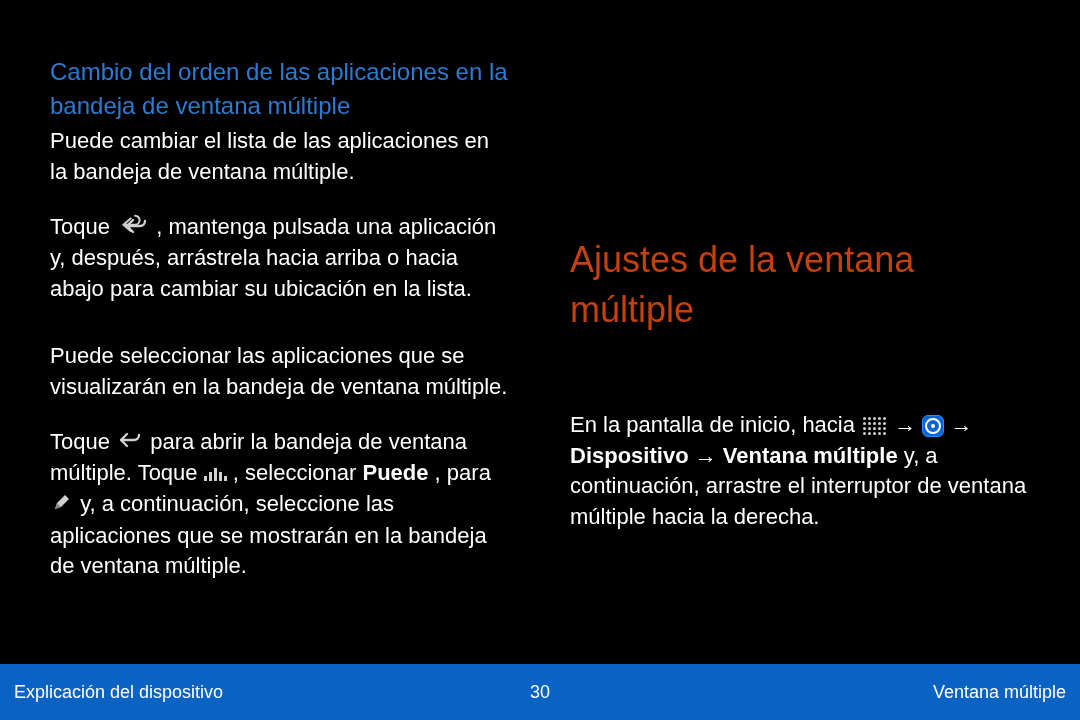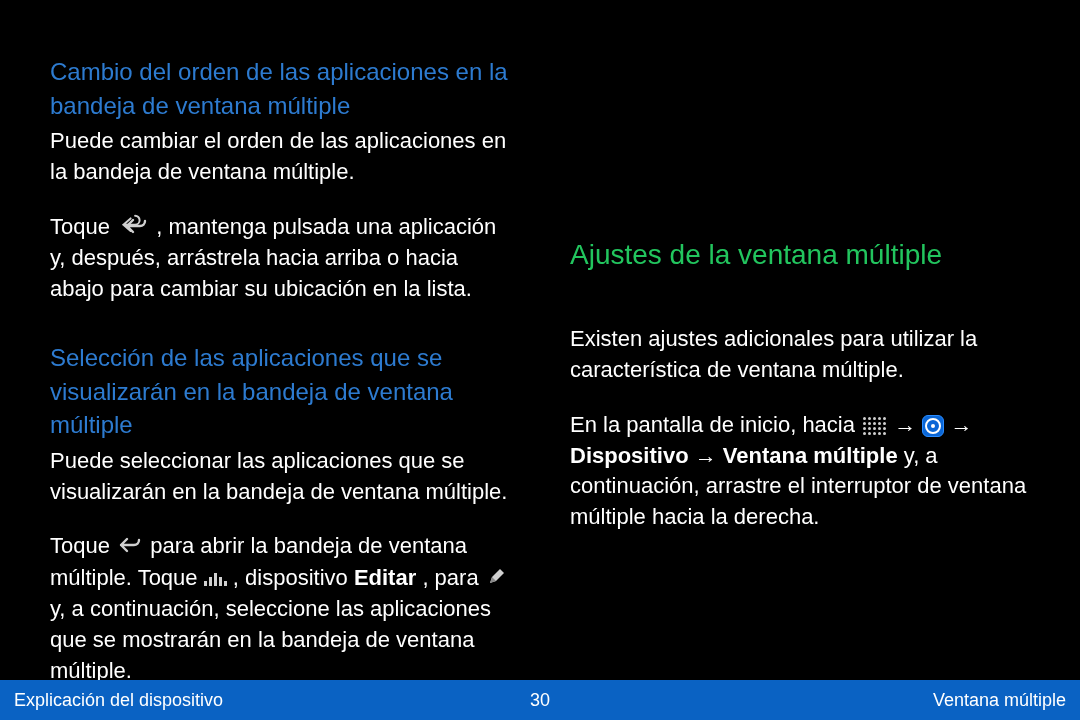--- a/index.html
+++ b/index.html
@@ -22,22 +22,22 @@
     flex: 1;
     font-size: 22px;
     line-height: 1.4;
   }
   .heading {
     color: #2d7bd0;
     font-size: 24px;
     margin-bottom: 4px;
   }
   .heading-big {
-    color: #22c55e;
-    font-size: 28px;
+    color: #c2410c;
+    font-size: 36px;
     margin-top: 180px;
     margin-bottom: 50px;
   }
   .gap1 { height: 36px; }
   .gap2 { height: 24px; }
   .inline-icon {
     display: inline-block;
     vertical-align: middle;
     margin: 0 2px;
   }
@@ -94,21 +94,21 @@
     vertical-align: middle;
   }
   .bars-icon i {
     width: 3px;
     background: #d0d0d0;
     display: block;
   }
   .footer {
     position: absolute;
     left: 0; right: 0; bottom: 0;
-    height: 40px;
+    height: 56px;
     background: #0a62c3;
     color: #fff;
     display: flex;
     align-items: center;
     justify-content: space-between;
     padding: 0 14px;
     font-size: 18px;
   }
   .footer .center {
     position: absolute;
@@ -116,78 +116,74 @@
     transform: translateX(-50%);
   }
 </style>
 </head>
 <body>
 
 <div class="page">
   <div class="col">
     <div class="heading">Cambio del orden de las aplicaciones en la bandeja de ventana múltiple</div>
     <div>
-      <span>Puede cambiar el orden de las aplicaciones en la bandeja de ventana múltiple.</span>
+      <span>Puede cambiar el lista de las aplicaciones en la bandeja de ventana múltiple.</span>
     </div>
     <div class="gap2"></div>
     <div>
       <span>Toque </span>
       <span class="inline-icon">
         <svg width="24" height="22" viewBox="0 0 24 22">
             <path d="M12 4 L4 11 L12 18 M4 11 H17 A5 5 0 0 0 17 1" fill="none" stroke="#d0d0d0" stroke-width="2.2" stroke-linecap="round" transform="scale(0.9) translate(2,2)"></path>
             <path d="M6 14 L12 14 A6 6 0 0 0 12 2 L11 2" fill="none" stroke="none"></path>
             <path d="M5 13 A7 7 0 1 0 5 5" fill="none" stroke="none"></path>
           </svg>
         <svg width="24" height="20" viewBox="0 0 24 20" style="margin-left:-24px">
             <path d="M9 3 L3 9 L9 15 M3 9 H16 A5 5 0 0 0 21 4" fill="none" stroke="#d0d0d0" stroke-width="2.4" stroke-linecap="round" stroke-linejoin="round" transform="translate(0,2)"></path>
           </svg>
       </span>
       <span>, mantenga pulsada una aplicación y, después, arrástrela hacia arriba o hacia abajo para cambiar su ubicación en la lista.</span>
     </div>
 
     <div class="gap1"></div>
 
-    <div class="heading">Selección de las aplicaciones que se visualizarán en la bandeja de ventana múltiple</div>
     <div>
       <span>Puede seleccionar las aplicaciones que se visualizarán en la bandeja de ventana múltiple.</span>
     </div>
     <div class="gap2"></div>
     <div>
       <span>Toque </span>
       <span class="inline-icon">
         <svg width="24" height="20" viewBox="0 0 24 20">
             <path d="M9 3 L3 9 L9 15 M3 9 H16 A5 5 0 0 0 21 4" fill="none" stroke="#d0d0d0" stroke-width="2.4" stroke-linecap="round" stroke-linejoin="round" transform="translate(0,2)"></path>
           </svg>
       </span>
       <span> para abrir la bandeja de ventana múltiple. Toque </span>
       <span class="bars-icon">
         <i style="height:5px"></i>
           <i style="height:9px"></i>
           <i style="height:13px"></i>
           <i style="height:9px"></i>
           <i style="height:5px"></i>
       </span>
-      <span>, dispositivo </span>
-      <b>Editar</b>
+      <span>, seleccionar </span>
+      <b>Puede</b>
       <span>, para </span>
       <span class="inline-icon pencil-tip">
         <svg width="20" height="20" viewBox="0 0 20 20">
             <path d="M3 17 L5 11 L13 3 L17 7 L9 15 Z" fill="#d0d0d0"></path>
             <path d="M3 17 L5 11 L9 15 Z" fill="#888"></path>
           </svg>
       </span>
       <span> y, a continuación, seleccione las aplicaciones que se mostrarán en la bandeja de ventana múltiple.</span>
     </div>
   </div>
 
   <div class="col">
     <div class="heading-big">Ajustes de la ventana múltiple</div>
-    <div>
-      <span>Existen ajustes adicionales para utilizar la característica de ventana múltiple.</span>
-    </div>
     <div class="gap2"></div>
     <div>
       <span>En la pantalla de inicio, hacia </span>
       <span class="grid-dots">
         <span></span>
           <span></span>
           <span></span>
           <span></span>
           <span></span>
         <span></span>

